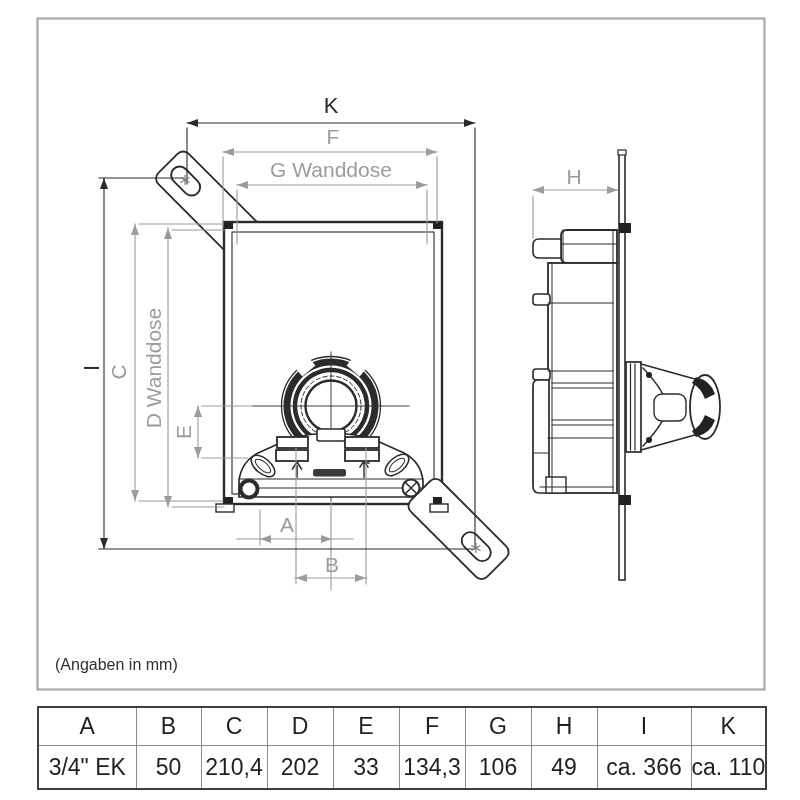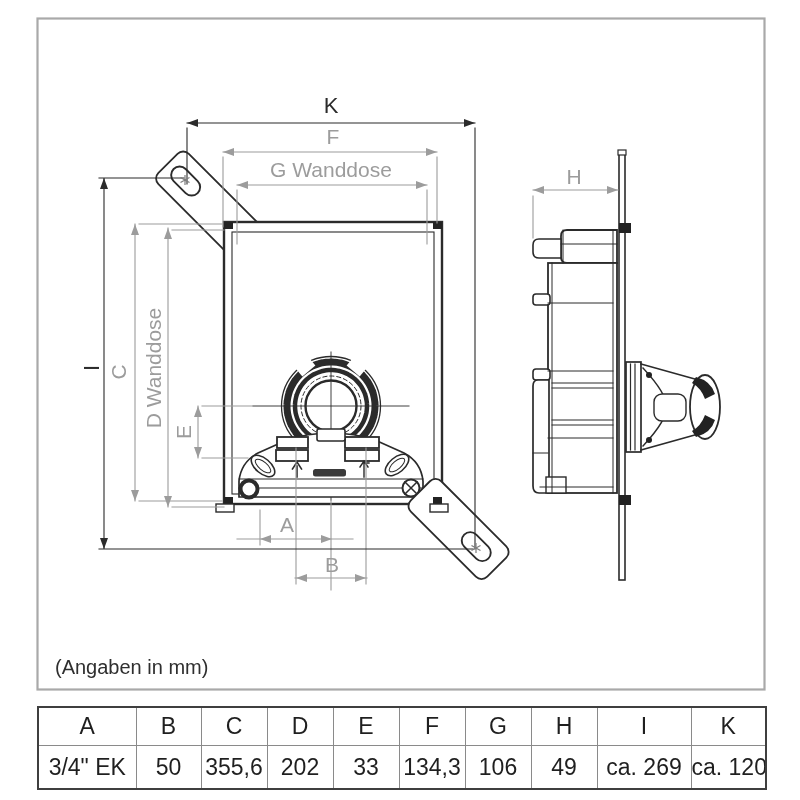--- a/index.html
+++ b/index.html
@@ -1,19 +1,19 @@
 <!DOCTYPE html>
 <html><head>
 <meta charset="utf-8">
 <style>
   html,body{margin:0;padding:0;background:#ffffff;}
   #stage{position:relative;width:800px;height:800px;background:#ffffff;overflow:hidden;
          font-family:"Liberation Sans",sans-serif;}
   #drawing-svg{position:absolute;left:0;top:0;}
-  #mm-note{position:absolute;left:55px;top:656px;font-size:20px;color:#2f2f2f;}
+  #mm-note{position:absolute;left:55px;top:656px;font-size:16px;color:#2f2f2f;}
   #dim-table{position:absolute;left:37px;top:706px;width:728px;border-collapse:collapse;
              table-layout:fixed;border:2px solid #3f3f3f;background:#fff;}
   #dim-table td{border:1px solid #8a8a8a;text-align:center;vertical-align:middle;
                 font-size:23px;color:#1f1f1f;padding:0;overflow:hidden;white-space:nowrap;}
   #dim-table tr.hdr td{height:37px;}
   #dim-table tr.val td{height:42px;}
   .dimtext{font-size:21px;fill:#9c9c9c;}
   .dimtext-dark{font-size:22px;fill:#2b2b2b;}
   text{font-family:"Liberation Sans",sans-serif;}
 </style>
@@ -216,25 +216,25 @@
     <td>E</td>
     <td>F</td>
     <td>G</td>
     <td>H</td>
     <td>I</td>
     <td>K</td>
   </tr>
   <tr class="val">
     <td>3/4" EK</td>
     <td>50</td>
-    <td>355,6</td>
+    <td>210,4</td>
     <td>202</td>
     <td>33</td>
     <td>134,3</td>
     <td>106</td>
     <td>49</td>
-    <td>ca. 269</td>
-    <td>ca. 120</td>
+    <td>ca. 366</td>
+    <td>ca. 110</td>
   </tr>
 </tbody>
     </table>
 
 </div>
 
 </body></html>

